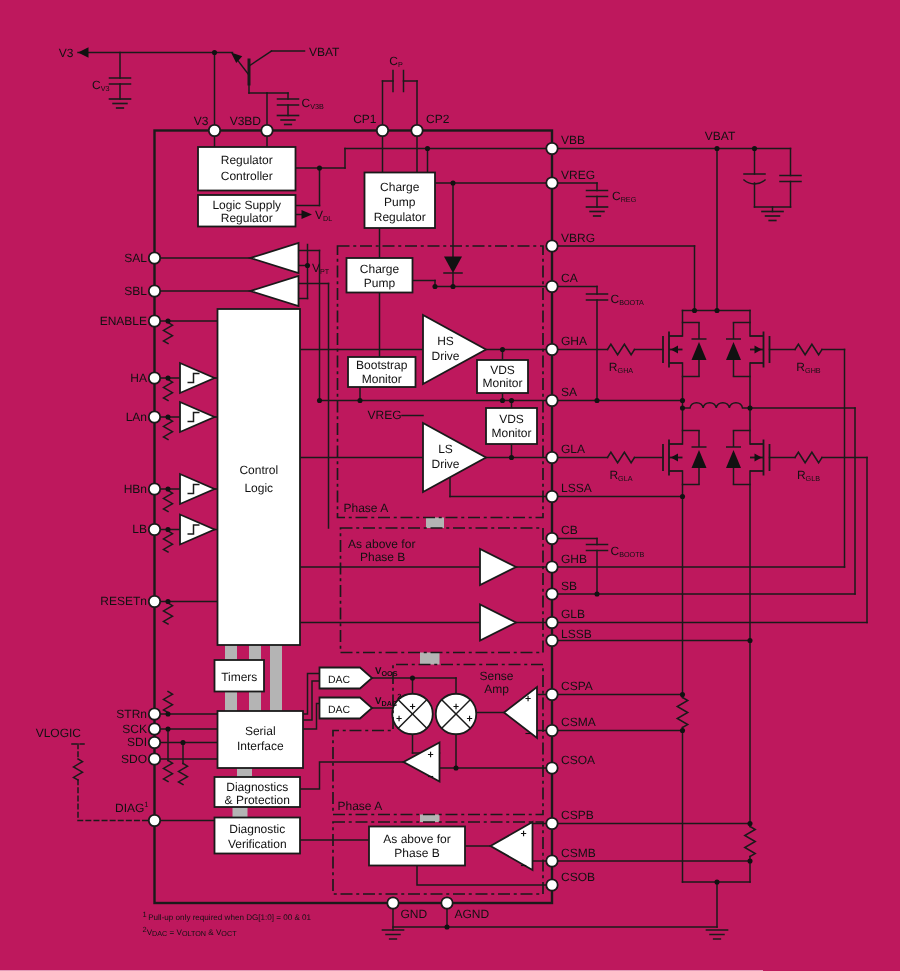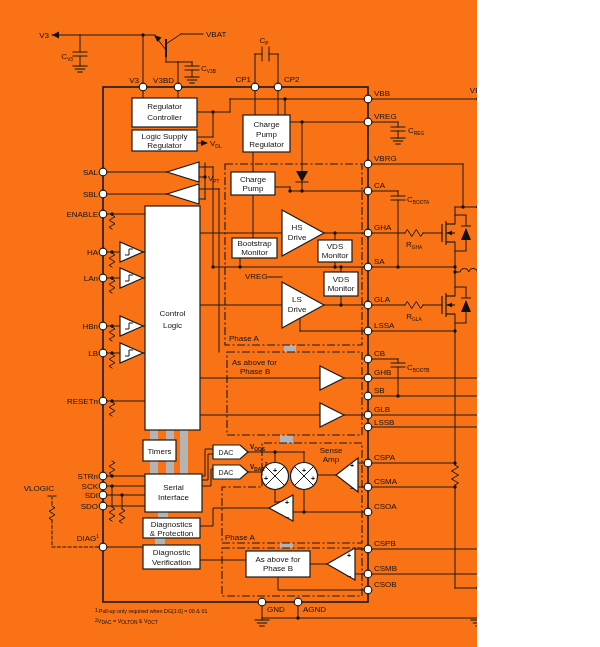--- a/index.html
+++ b/index.html
@@ -1,16 +1,16 @@
 <!DOCTYPE html>
 <html><head>
 <meta charset="utf-8">
 <style>
   html,body{margin:0;padding:0;background:#fff}
-  #stage{position:relative;width:477px;height:647px;background:#f97316;overflow:hidden}
+  #stage{position:relative;width:600px;height:647px;background:#be185d;overflow:hidden}
   svg{display:block}
   .w{stroke:#1a1a1a;stroke-width:1;fill:none;stroke-linecap:square}
   .w2{stroke:#1a1a1a;stroke-width:1.6;fill:none}
   .dash{stroke-dasharray:3 2.4}
   .blk{fill:#fff;stroke:#1a1a1a;stroke-width:1.2}
   .dd{fill:none;stroke:#1a1a1a;stroke-width:1.1;stroke-dasharray:8 2.5 2 2.5}
   .bus{fill:#b4b4b4}
   .dot{fill:#111;stroke:none}
   .pin{fill:#fff;stroke:#1a1a1a;stroke-width:1.2}
   .fil{fill:#111;stroke:none}

